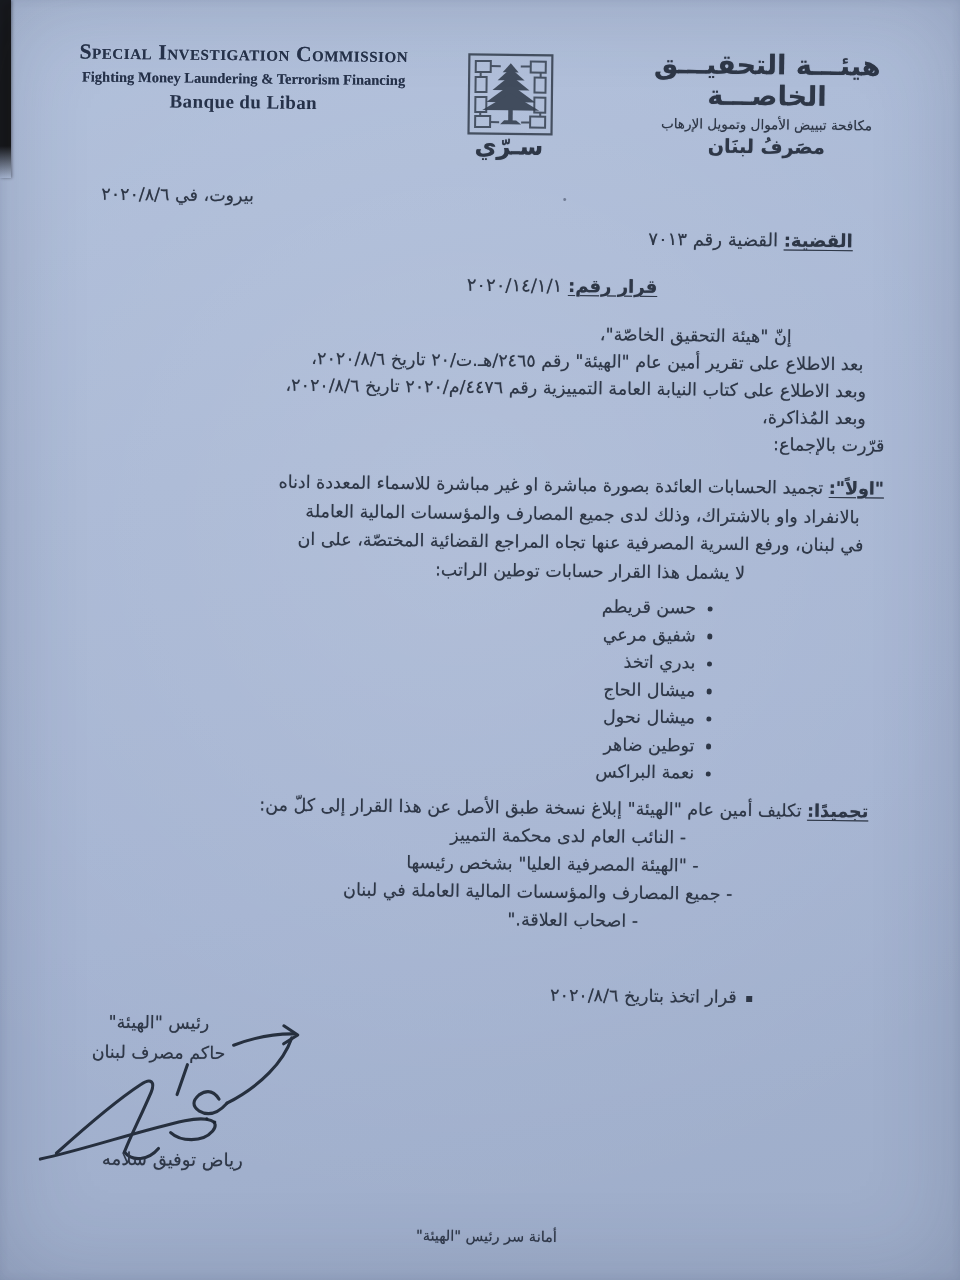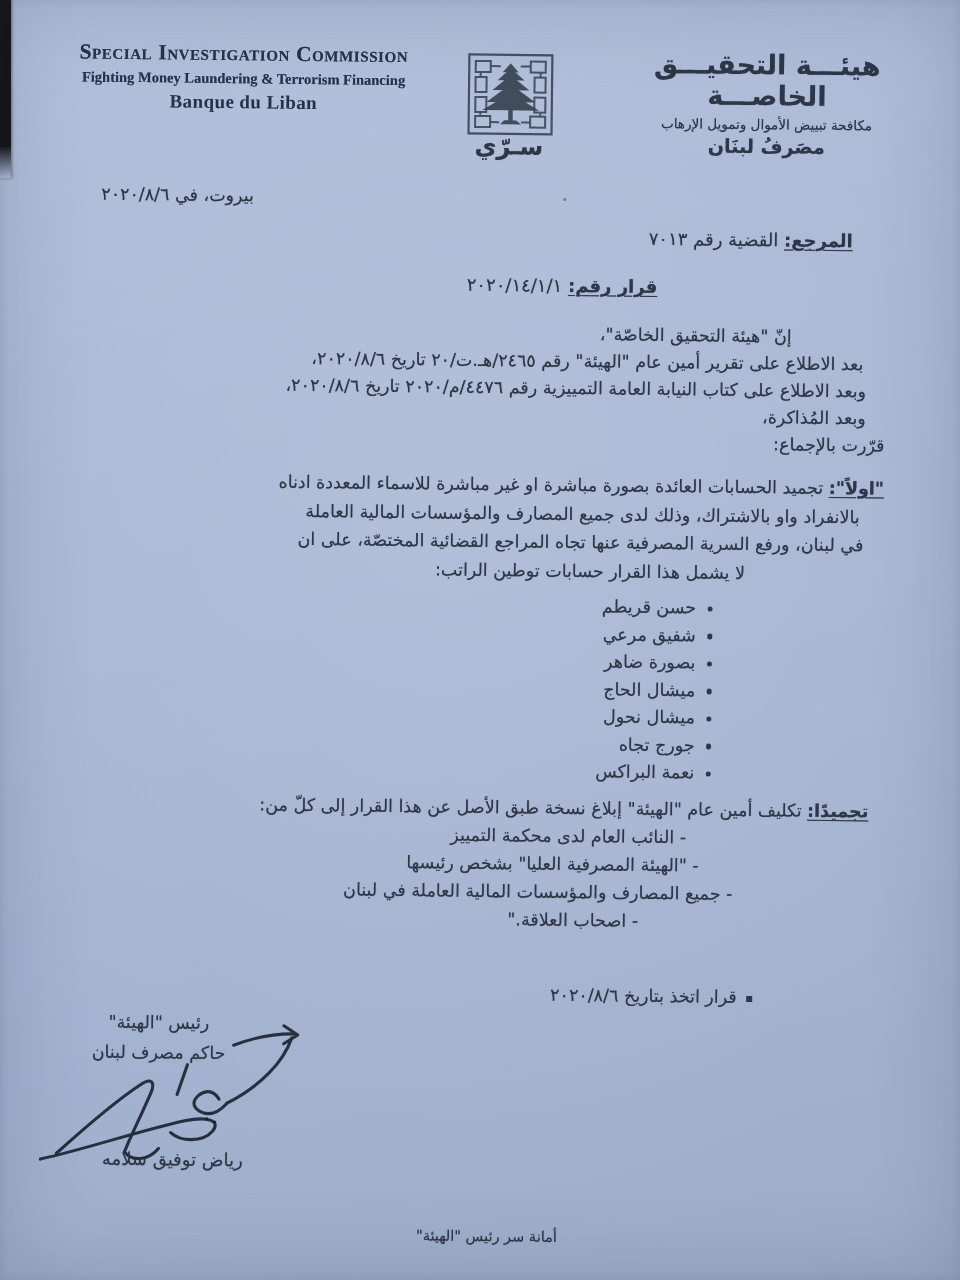--- a/index.html
+++ b/index.html
@@ -118,21 +118,21 @@
       <div class="l1">هيئـــة التحقيـــق الخاصـــة</div>
       <div class="l2">مكافحة تبييض الأموال وتمويل الإرهاب</div>
       <div class="l3">مصَرفُ لبنَان</div>
     </div>
 
     <div class="abs classification rtl ar">سـرّي</div>
 
     <div class="abs place-date rtl ar">بيروت، في ٢٠٢٠/٨/٦</div>
 
     <div class="abs ref-line rtl ar">
-      <span class="lbl u">المرجع:</span><span> القضية رقم ٧٠١٣</span>
+      <span class="lbl u">القضية:</span><span> القضية رقم ٧٠١٣</span>
     </div>
 
     <div class="abs dec-line rtl ar">
       <span class="lbl u">قرار رقم:</span><span> ٢٠٢٠/١٤/١/١</span>
     </div>
 
     <div class="abs preamble rtl ar">
       <div class="pl0">إنّ "هيئة التحقيق الخاصّة"،</div>
       <div class="pl1">بعد الاطلاع على تقرير أمين عام "الهيئة" رقم ٢٤٦٥/هـ.ت/٢٠ تاريخ ٢٠٢٠/٨/٦،</div>
       <div class="pl2">وبعد الاطلاع على كتاب النيابة العامة التمييزية رقم ٤٤٧٦/م/٢٠٢٠ تاريخ ٢٠٢٠/٨/٦،</div>
@@ -145,24 +145,24 @@
         <span class="u b">"اولاً":</span><span> تجميد الحسابات العائدة بصورة مباشرة او غير مباشرة للاسماء المعددة ادناه</span>
       </div>
       <div class="s1">بالانفراد واو بالاشتراك، وذلك لدى جميع المصارف والمؤسسات المالية العاملة</div>
       <div class="s2">في لبنان، ورفع السرية المصرفية عنها تجاه المراجع القضائية المختصّة، على ان</div>
       <div class="s3">لا يشمل هذا القرار حسابات توطين الراتب:</div>
     </div>
 
     <div class="abs names rtl ar">
       <div><span class="dot"></span><span>حسن قريطم</span></div>
       <div><span class="dot"></span><span>شفيق مرعي</span></div>
-      <div><span class="dot"></span><span>بصورة ضاهر</span></div>
+      <div><span class="dot"></span><span>بدري اتخذ</span></div>
       <div><span class="dot"></span><span>ميشال الحاج</span></div>
       <div><span class="dot"></span><span>ميشال نحول</span></div>
-      <div><span class="dot"></span><span>جورج تجاه</span></div>
+      <div><span class="dot"></span><span>توطين ضاهر</span></div>
       <div><span class="dot"></span><span>نعمة البراكس</span></div>
     </div>
 
     <div class="abs sec2 rtl ar">
       <div class="i0">
         <span class="u b">تجميدًا:</span><span> تكليف أمين عام "الهيئة" إبلاغ نسخة طبق الأصل عن هذا القرار إلى كلّ من:</span>
       </div>
       <div class="i1">- النائب العام لدى محكمة التمييز</div>
       <div class="i2">- "الهيئة المصرفية العليا" بشخص رئيسها</div>
       <div class="i3">- جميع المصارف والمؤسسات المالية العاملة في لبنان</div>

